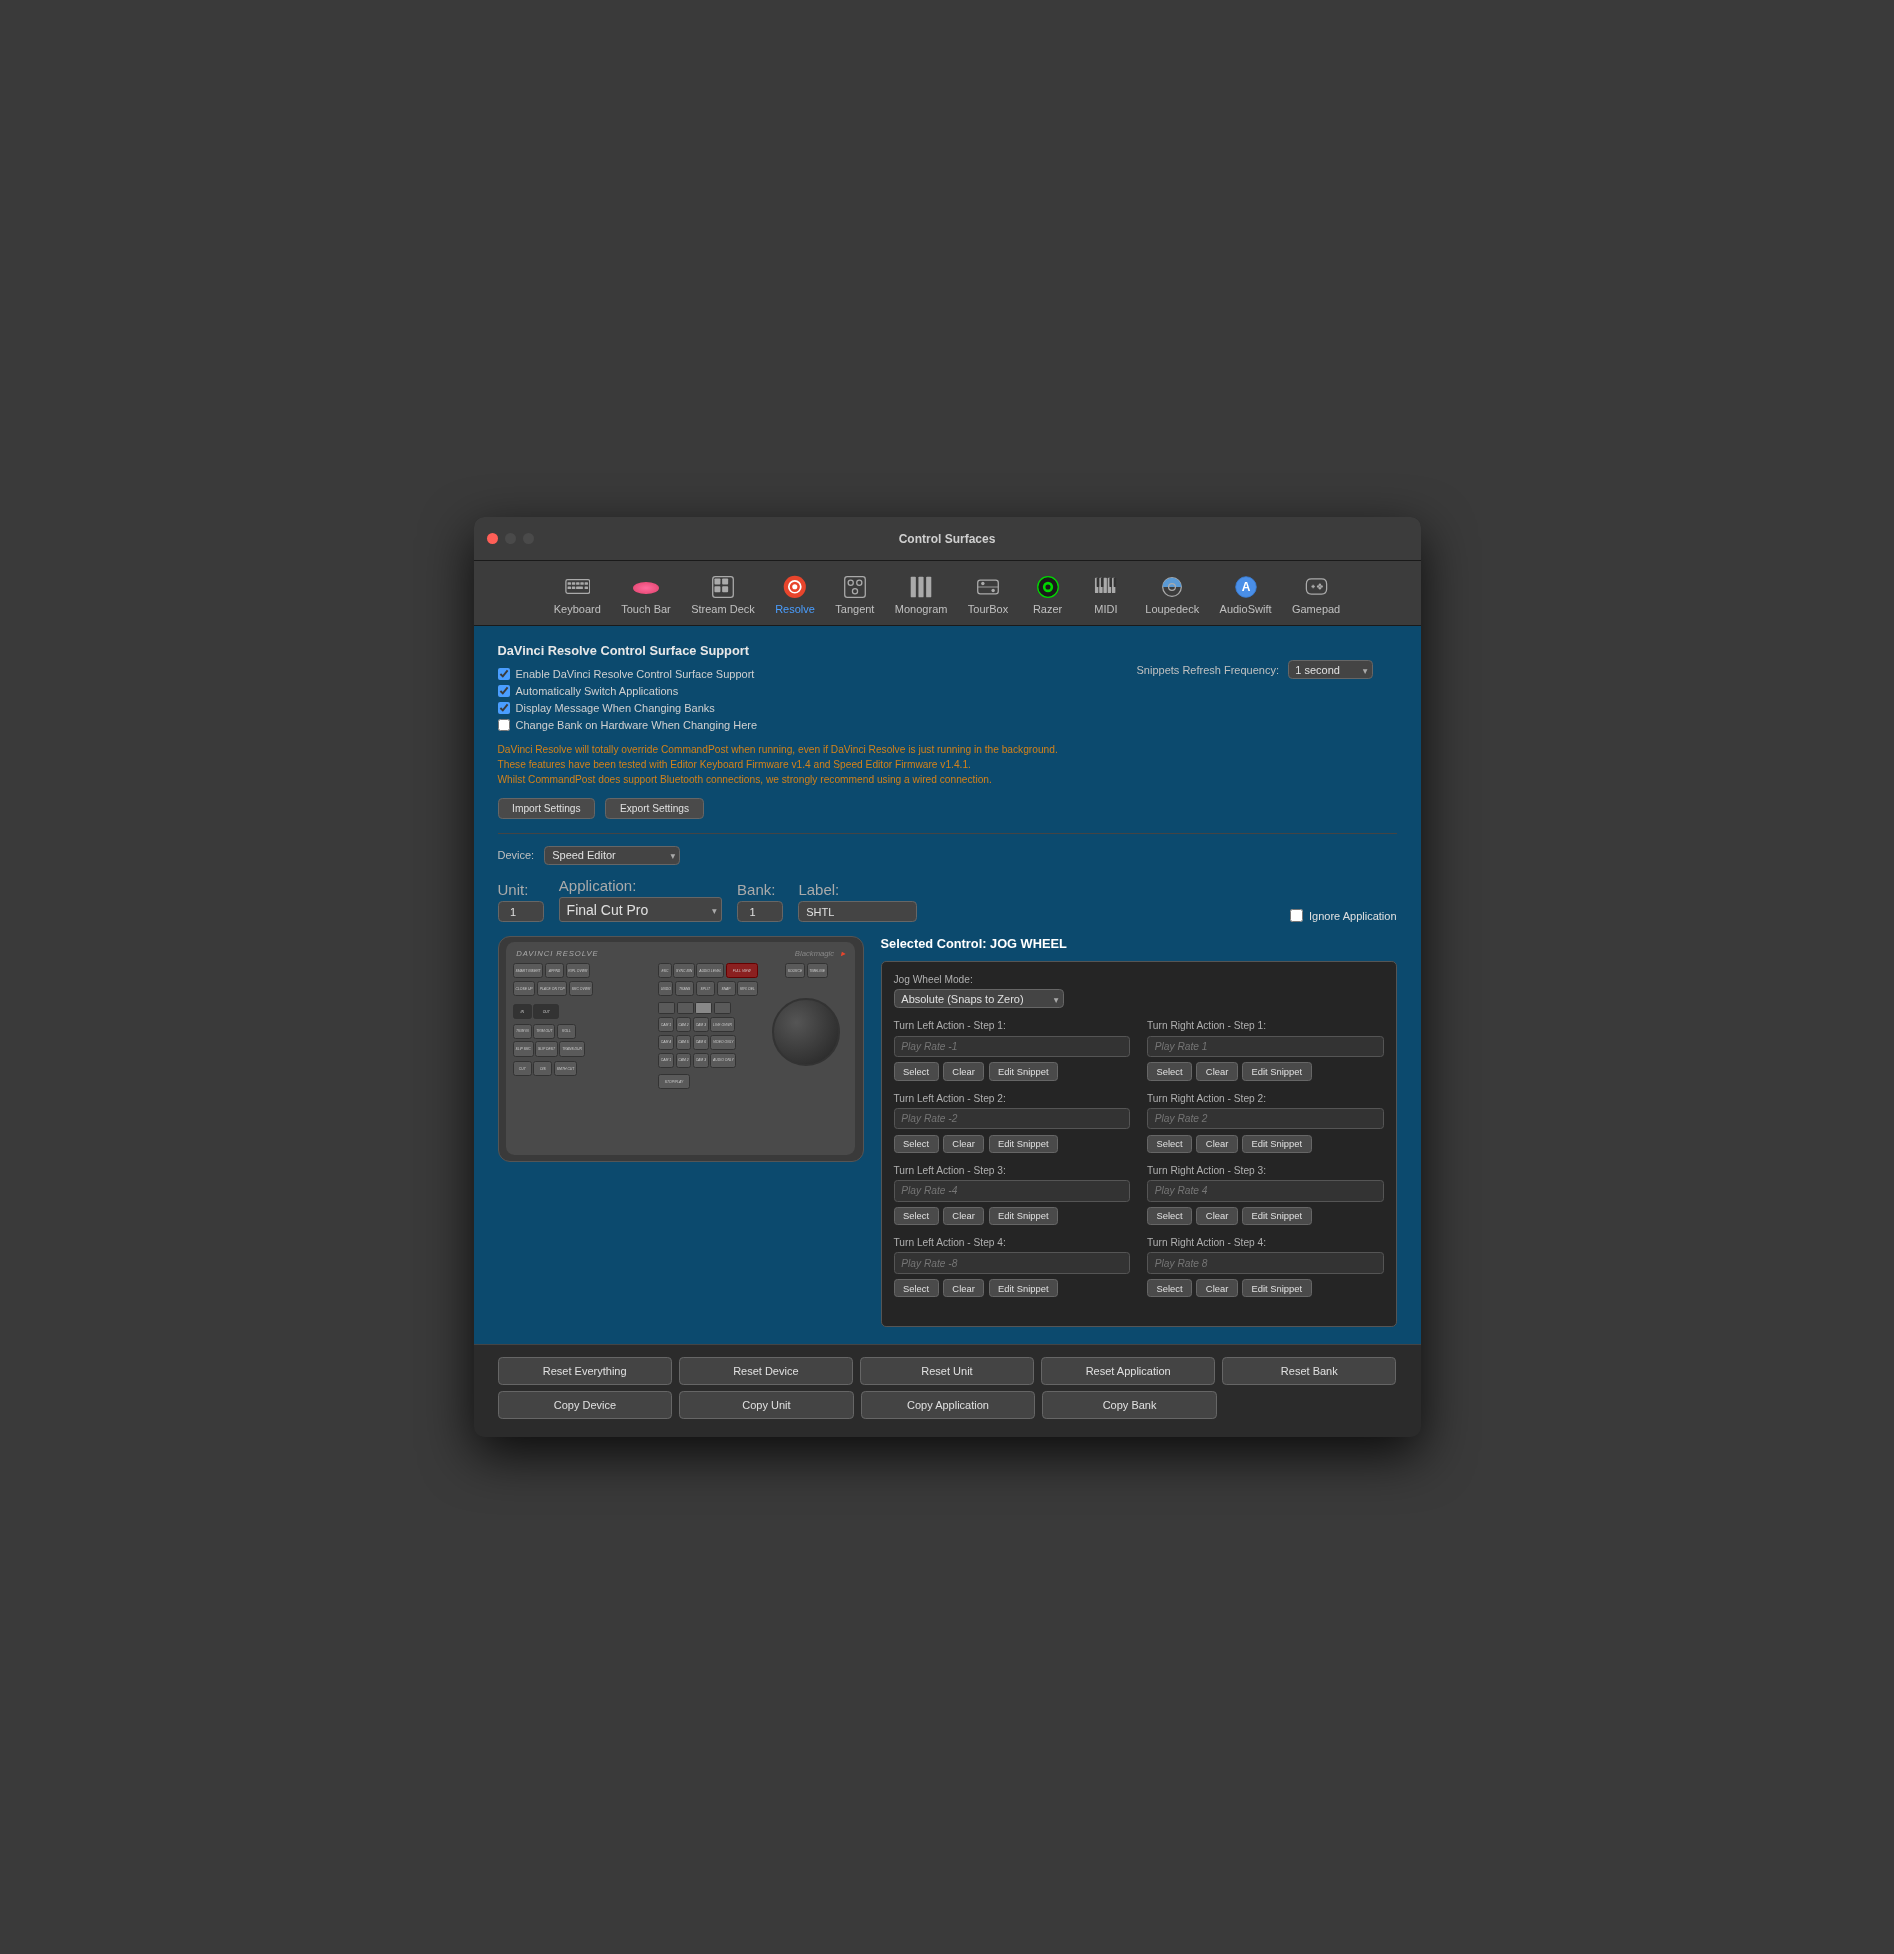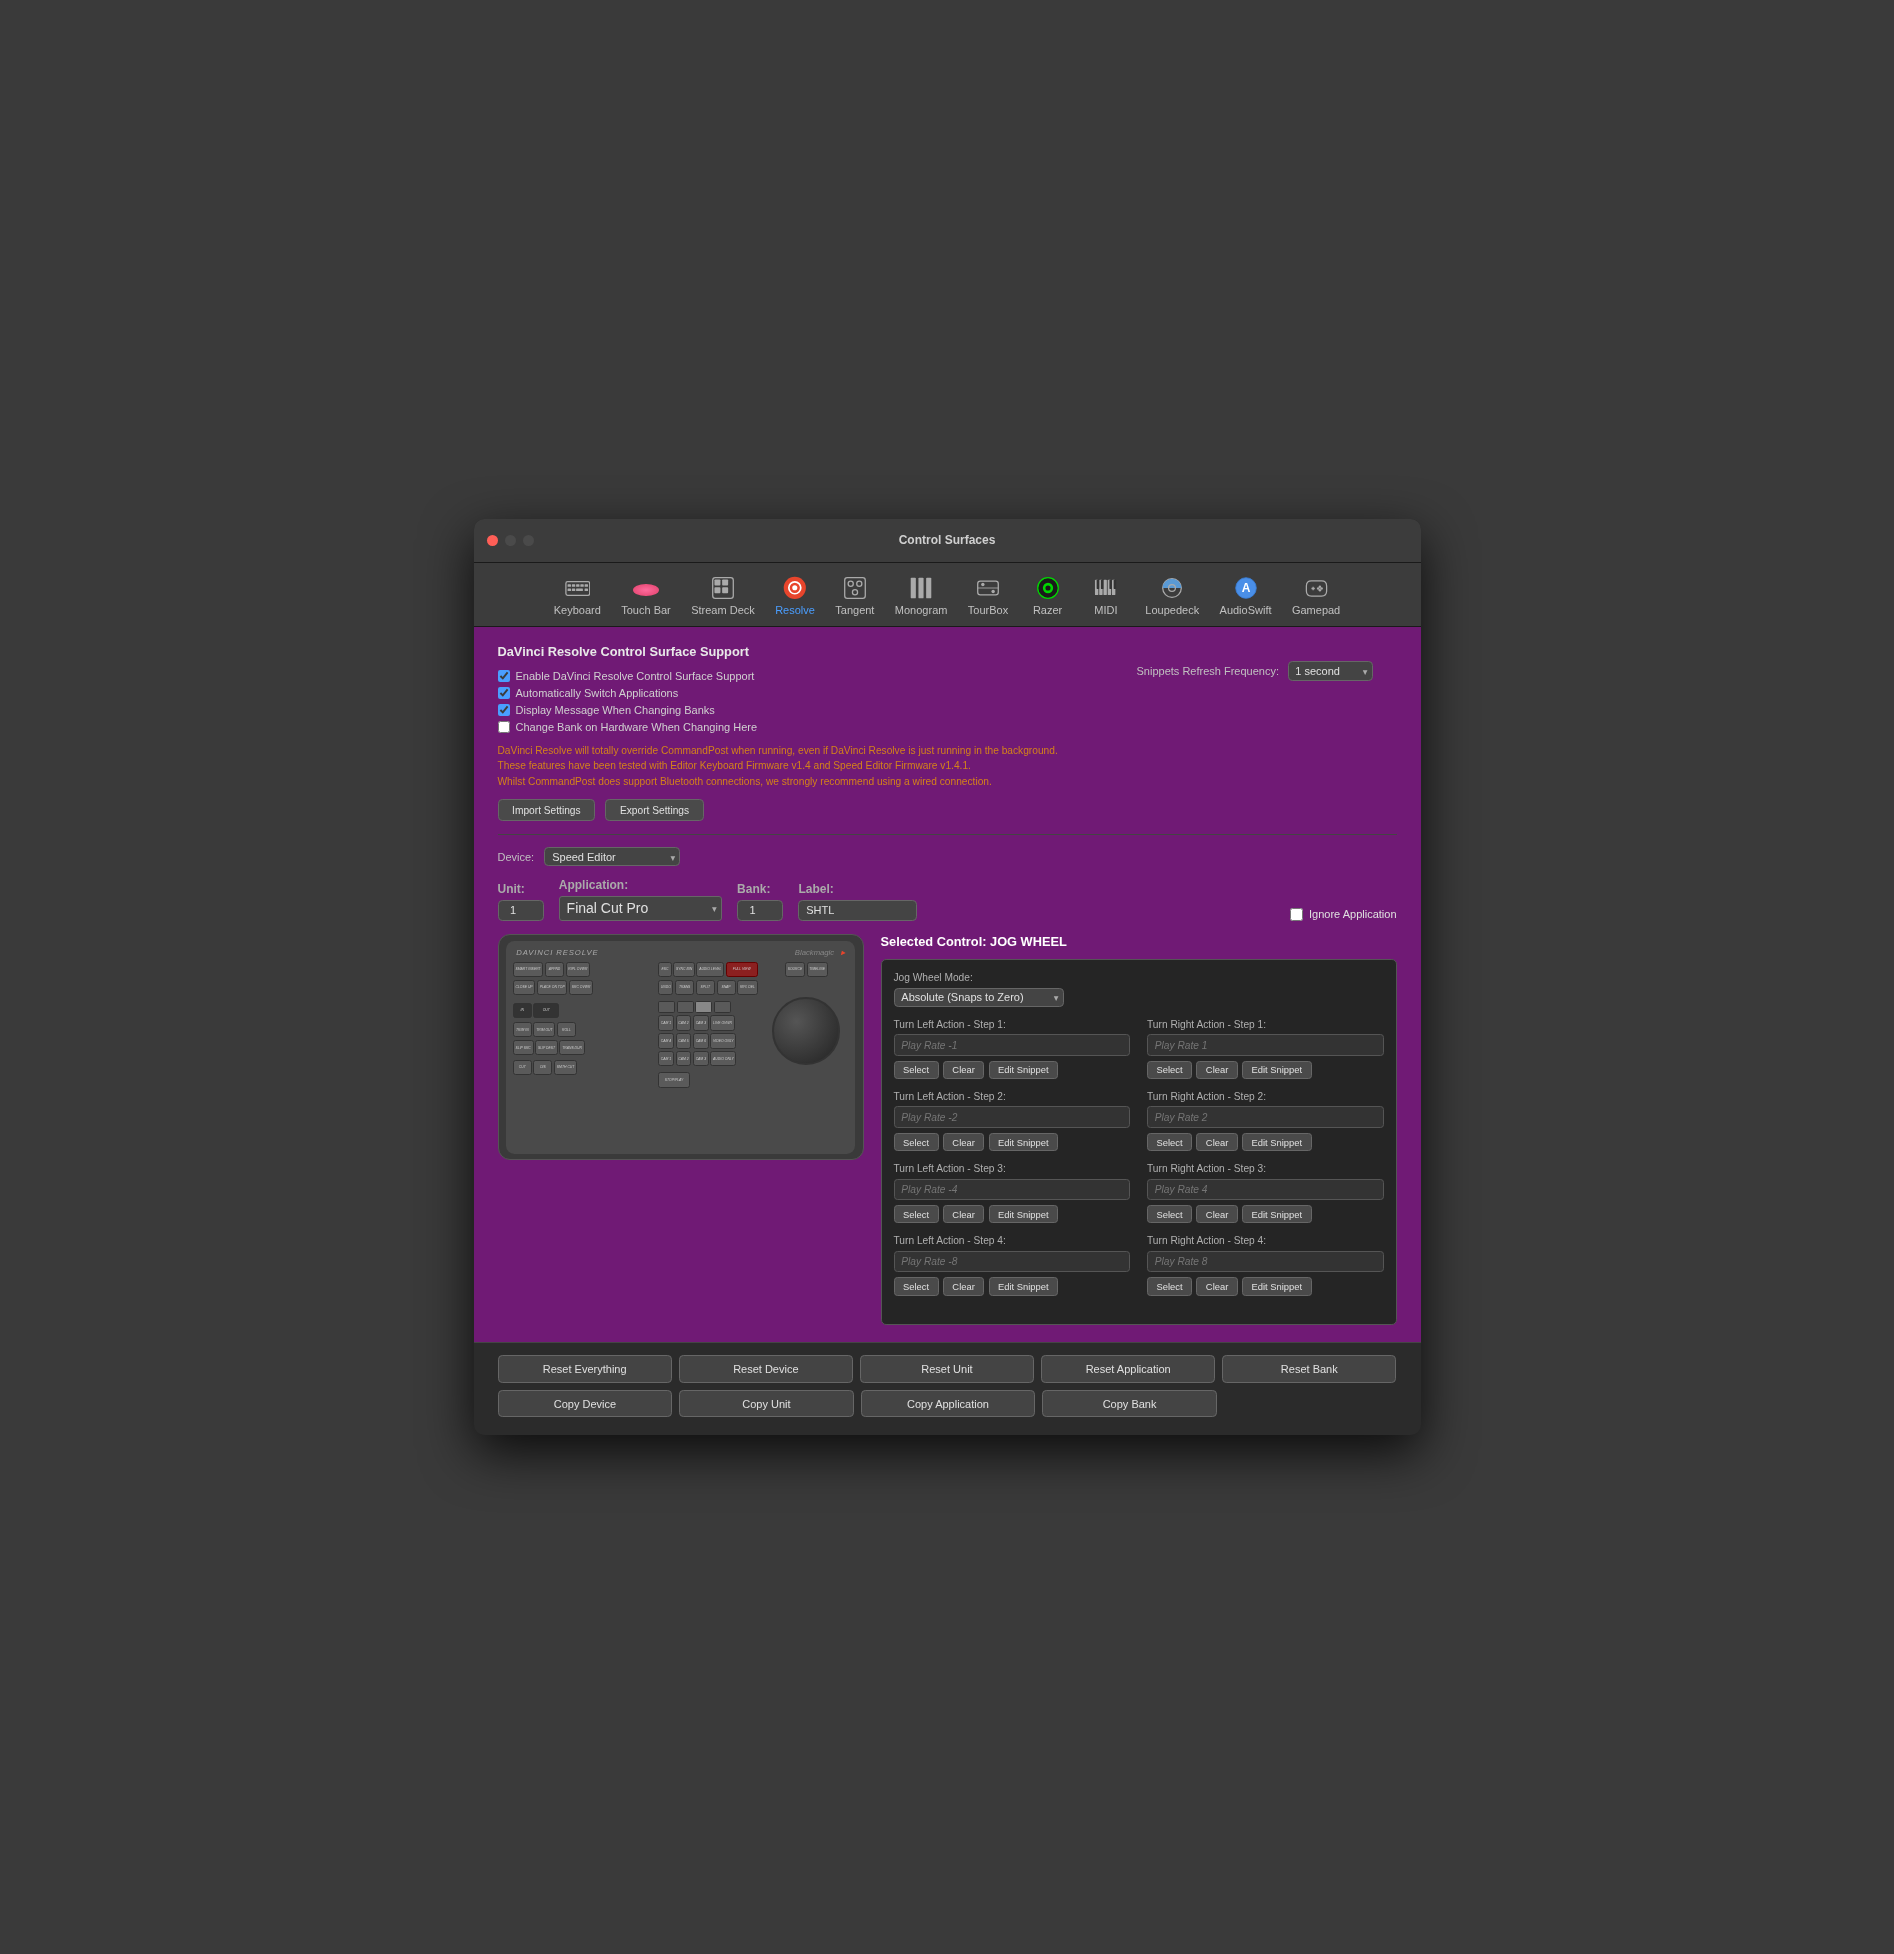--- a/index.html
+++ b/index.html
@@ -81,21 +81,21 @@
     .toolbar-label {
       font-size: 11px;
       color: #c0c0c0;
     }
     .toolbar-item.active .toolbar-label {
       color: #4a9eff;
     }
     
     .content {
       padding: 17px 24px;
-      background: #701a75;
+      background: #0c4a6e;
     }
     .section-title {
       font-size: 12.8px;
       font-weight: 700;
       color: #e8e8e8;
       margin-bottom: 10.2px;
     }
     .checkbox-row {
       display: flex;
       align-items: flex-start;
@@ -186,21 +186,21 @@
       display: flex;
       align-items: flex-end;
       gap: 15.3px;
       margin-bottom: 13.6px;
     }
     .field-group {
       display: flex;
       flex-direction: column;
       gap: 3.4px;
     }
-    .field-label { font-size: 12px; color: #aaa; font-weight: bold; }
+    .field-label { font-size: 15px; color: #aaa; }
     .number-input {
       background: #444;
       border: 0.9px solid #666;
       border-radius: 4.3px;
       color: #e0e0e0;
       padding: 3.4px 3.4px;
       font-size: 11px;
       width: 46px;
       text-align: center;
     }

